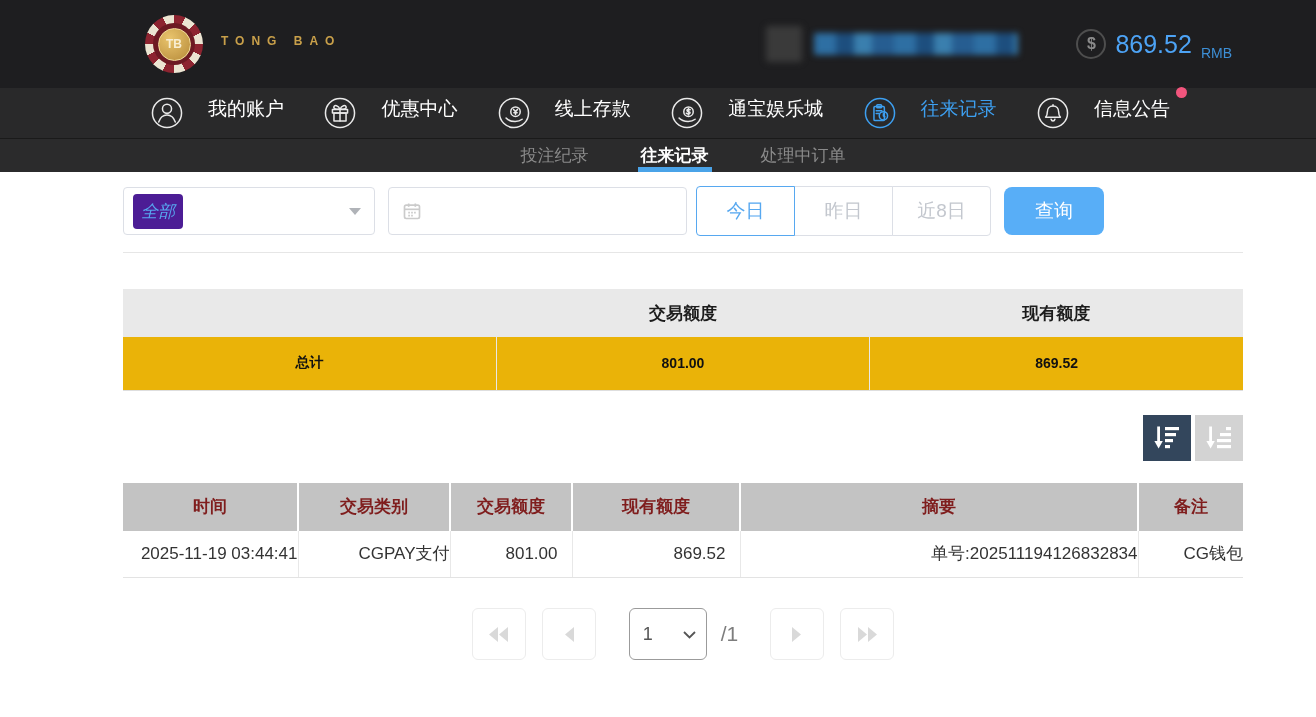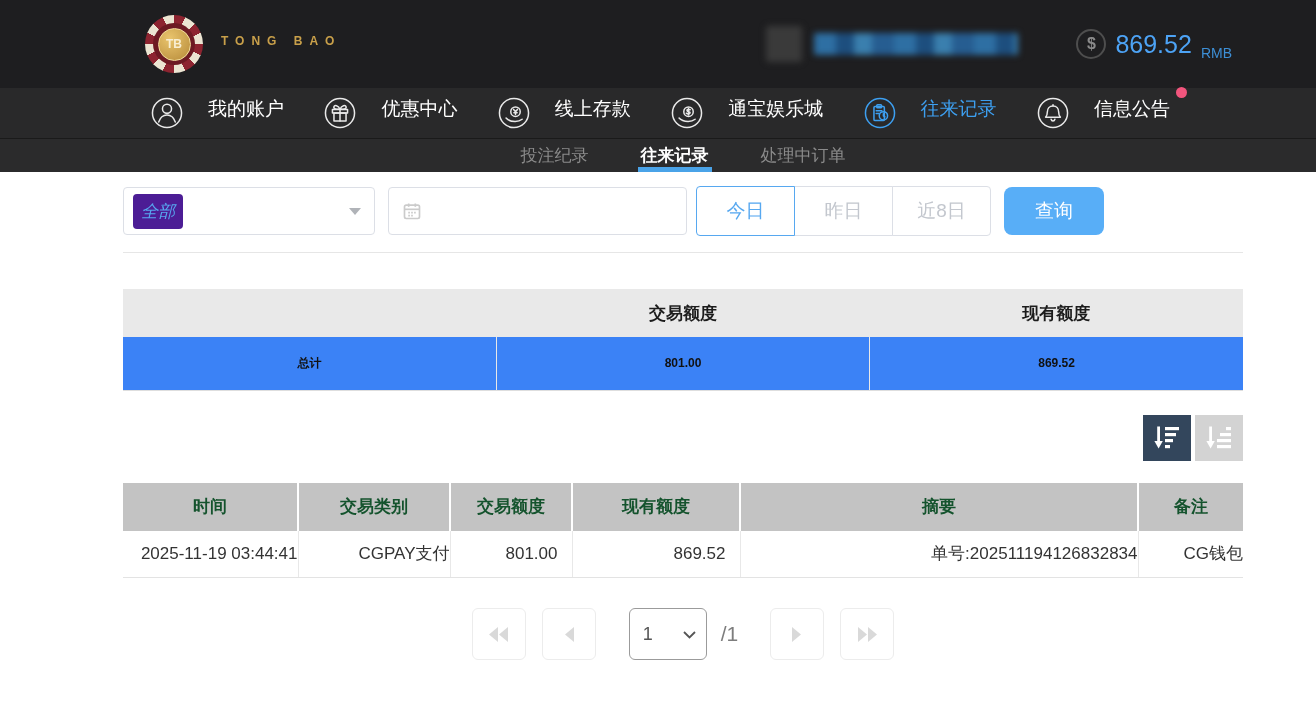--- a/index.html
+++ b/index.html
@@ -79,32 +79,32 @@
   .quick-btn:last-child { border-radius:0 4px 4px 0; }
   .quick-btn.active { border:1px solid #57a8f0; color:#57a8f0; z-index:2; }
   .search-btn { margin-left:13px; width:100px; height:48px; background:#58aef7; border:none;
                 border-radius:8px; color:#fff; font-size:19px; cursor:pointer; font-family:inherit; }
 
   .divider { margin-top:16px; border-bottom:1px solid #e6e6e6; }
 
   .summary-table { width:100%; margin-top:36px; border-collapse:collapse; }
   .summary-table th { background:#e9e9e9; height:48px; font-size:17px; color:#1c1c1c;
                       font-weight:600; width:33.33%; }
-  .summary-table td { height:53px; text-align:center; font-size:12px; color:#111;
-                      font-weight:600; border-bottom:1px solid #dedede; background:#3b82f6; }
+  .summary-table td { height:53px; text-align:center; font-size:14px; color:#111;
+                      font-weight:600; border-bottom:1px solid #dedede; background:#eab308; }
   .summary-table td:not(:last-child) { border-right:1px solid #e8e8e8; }
 
   .sort-row { display:flex; justify-content:flex-end; margin-top:24px; gap:4px; }
   .sort-btn { width:48px; height:46px; border:none; display:flex; align-items:center;
               justify-content:center; cursor:pointer; }
   .sort-btn.desc { background:#33465c; }
   .sort-btn.asc { background:#d3d3d3; }
 
   .records-table { width:100%; margin-top:22px; border-collapse:collapse; table-layout:fixed; }
-  .records-table th { background:#c3c3c3; color:#14532d; height:48px; font-size:17px; font-weight:bold; }
+  .records-table th { background:#c3c3c3; color:#7f1d1d; height:48px; font-size:17px; font-weight:bold; }
   .records-table th:not(:first-child) { border-left:2px solid #fff; }
   .records-table td { height:47px; font-size:17px; color:#333; background:#fff;
                       border-bottom:1px solid #e3e3e3; overflow:hidden; white-space:nowrap; }
   .records-table td:not(:last-child) { border-right:1px solid #e8e8e8; }
   .al { text-align:right; padding-left:13px; }
   .ar { text-align:right; padding-right:14px; }
 
   .pagination { display:flex; justify-content:center; align-items:center; margin-top:30px; }
   .page-btn { width:54px; height:52px; border:1px solid #ececec; border-radius:6px;
               background:#fff; display:flex; align-items:center; justify-content:center;

